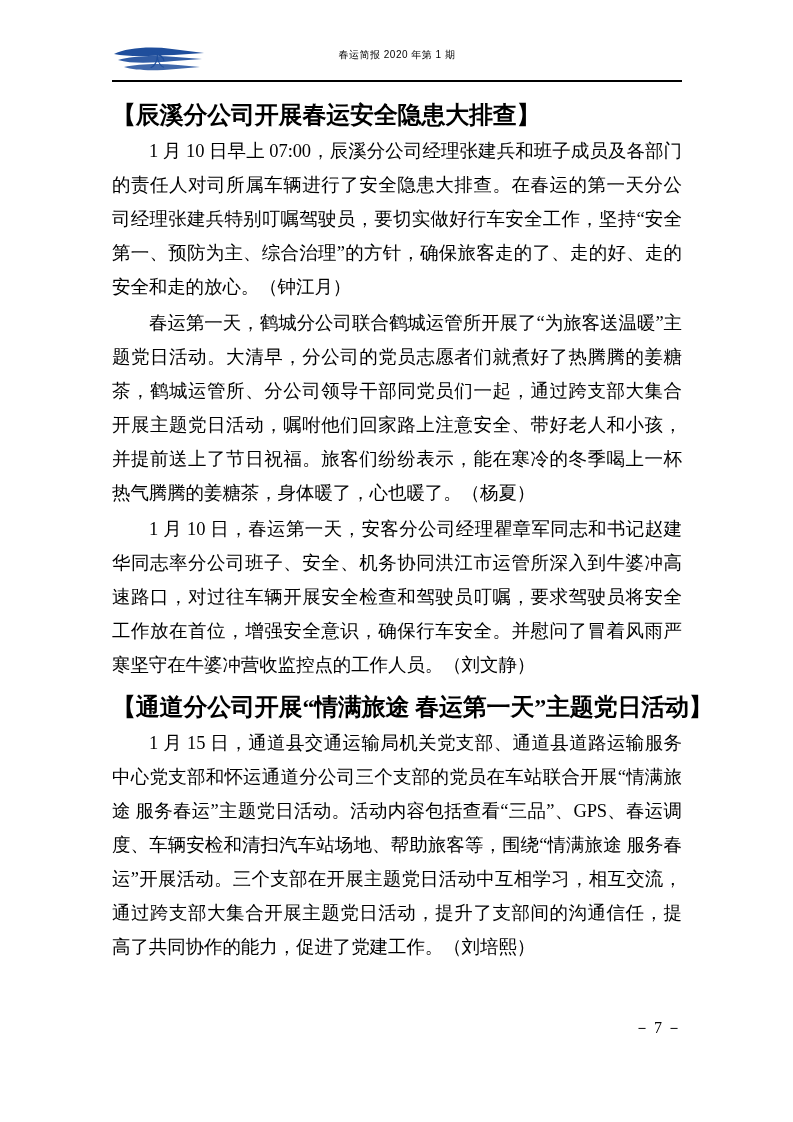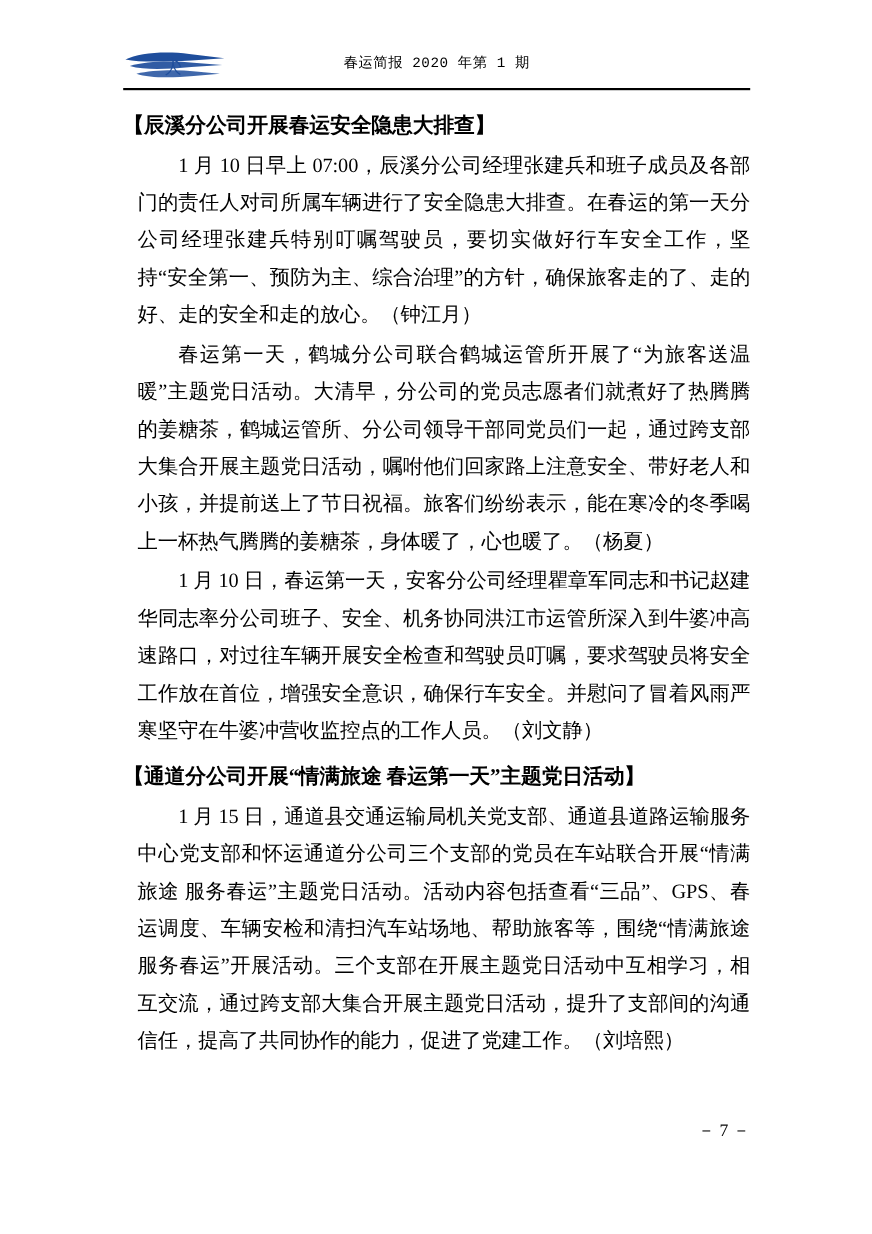--- a/index.html
+++ b/index.html
@@ -40,52 +40,52 @@
     top: 4px;
     width: 96px;
     height: 34px;
   }
   .header-title {
     position: absolute;
     left: 0;
     right: 0;
     top: 8px;
     text-align: center;
-    font-size: 13px;
-    font-family: Liberation Mono, monospace;
+    font-size: 10px;
+    font-family: Liberation Sans, sans-serif;
     letter-spacing: 0.5px;
   }
   .header-rule {
     position: absolute;
     left: 112px;
     top: 80px;
     width: 570px;
     border-top: 2px solid #000;
     height: 0;
   }
   
   .content {
     position: absolute;
     left: 112px;
     top: 90px;
     width: 570px;
   }
   h2.section-title {
-    font-size: 19px;
+    font-size: 24px;
     font-weight: bold;
     margin: 8px 0 2px 0;
     line-height: 34px;
     letter-spacing: -0.2px;
     font-family: "Liberation Serif", "DejaVu Serif", serif;
     white-space: nowrap;
   }
   p.body-text {
     font-size: 18.5px;
     line-height: 34px;
-    margin: 0 0 2px 13px;
+    margin: 0 0 2px 0;
     text-align: justify;
     text-justify: inter-ideograph;
     text-indent: 2em;
     font-family: "Liberation Serif", "DejaVu Serif", serif;
     letter-spacing: -0.1px;
   }
   
   .footer {
     position: absolute;
     left: 112px;

